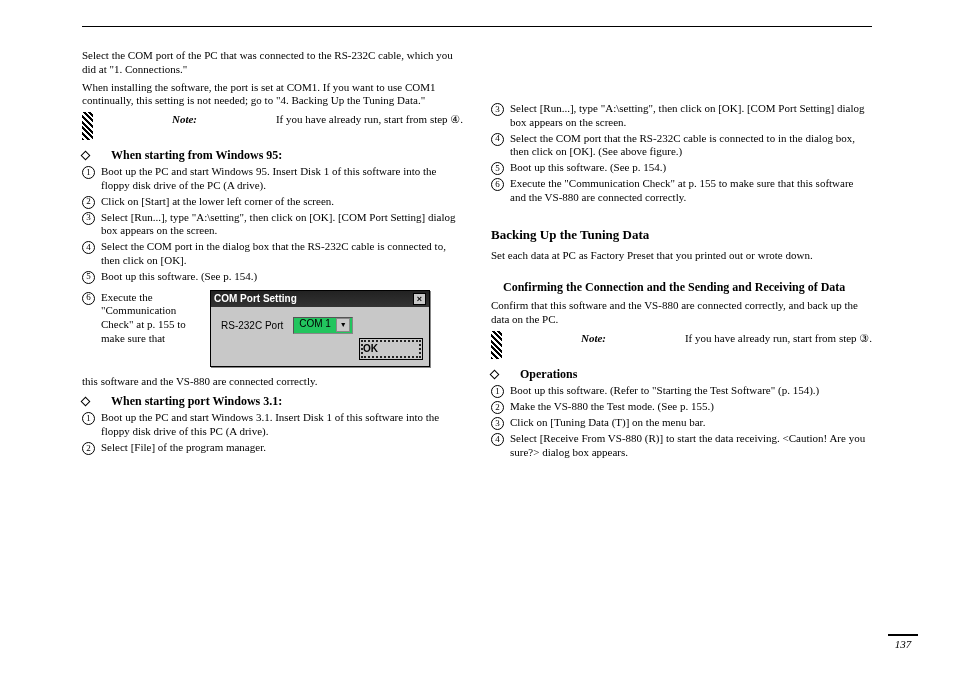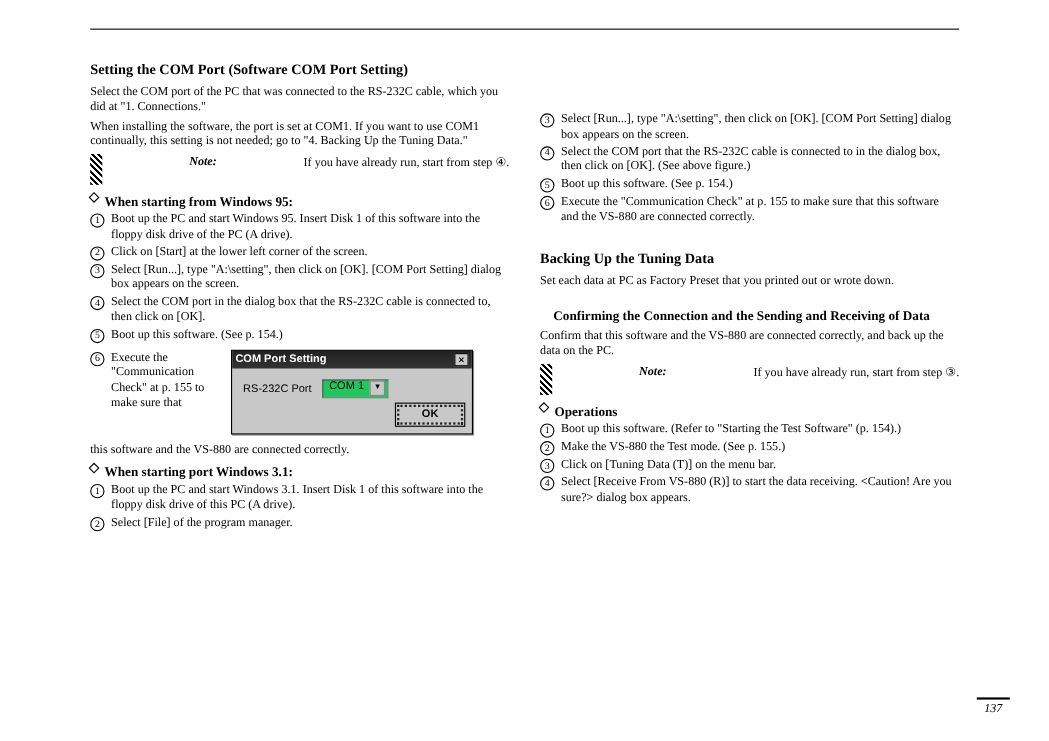--- a/index.html
+++ b/index.html
@@ -51,21 +51,21 @@
   }
   .hatch {
     width: 11px;
     height: 28px;
     background: repeating-linear-gradient(45deg,#000 0 2px,#fff 2px 4px);
     flex: none;
   }
   .note-label { font-style: italic; font-weight: bold; margin-top: 1px; }
   .note-text { margin-top: 1px; }
   .diamond-row {
-    display: flex; align-items: flex-start; gap: 6px;
+    display: flex; align-items: center; gap: 22px;
     margin: 6px 0 2px 0;
   }
   .diamond {
     width: 7px; height: 7px;
     border: 1px solid #000;
     transform: rotate(45deg);
     flex: none;
   }
   .diamond-label { font-weight: bold; font-size: 12px; }
   .step {
@@ -143,39 +143,38 @@
   .dialog-footer {
     display: flex; justify-content: flex-end;
     padding: 0 8px 8px 8px;
   }
   .ok-btn {
     width: 60px; height: 18px;
     border: 2px dotted #222;
     outline: 1px solid #000;
     outline-offset: 1px;
     background: #c8c8c8;
-    display: flex; align-items: center; justify-content: center;
+    display: flex; align-items: center; 
     font-weight: bold;
     font-size: 10px;
   }
   .dense-sub-title {
     font-weight: bold;
     margin: 18px 0 4px 12px;
     font-size: 12px;
   }
 </style>
 </head>
 <body>
 
 <div class="page">
   <div class="rule"></div>
   <div class="col-wrap">
 
     <div class="col">
-      <h2 class="section-title">Setting the COM Port (Software COM Port Setting)</h2>
       <p class="body-p">Select the COM port of the PC that was connected to the RS-232C cable, which you did at "1. Connections."</p>
       <p class="body-p">When installing the software, the port is set at COM1. If you want to use COM1 continually, this setting is not needed; go to "4. Backing Up the Tuning Data."</p>
 
       <div class="note-row">
         <div class="hatch"></div>
         <div class="note-label">Note:</div>
         <div class="note-text">If you have already run, start from step ④.</div>
       </div>
 
       <div class="diamond-row">

